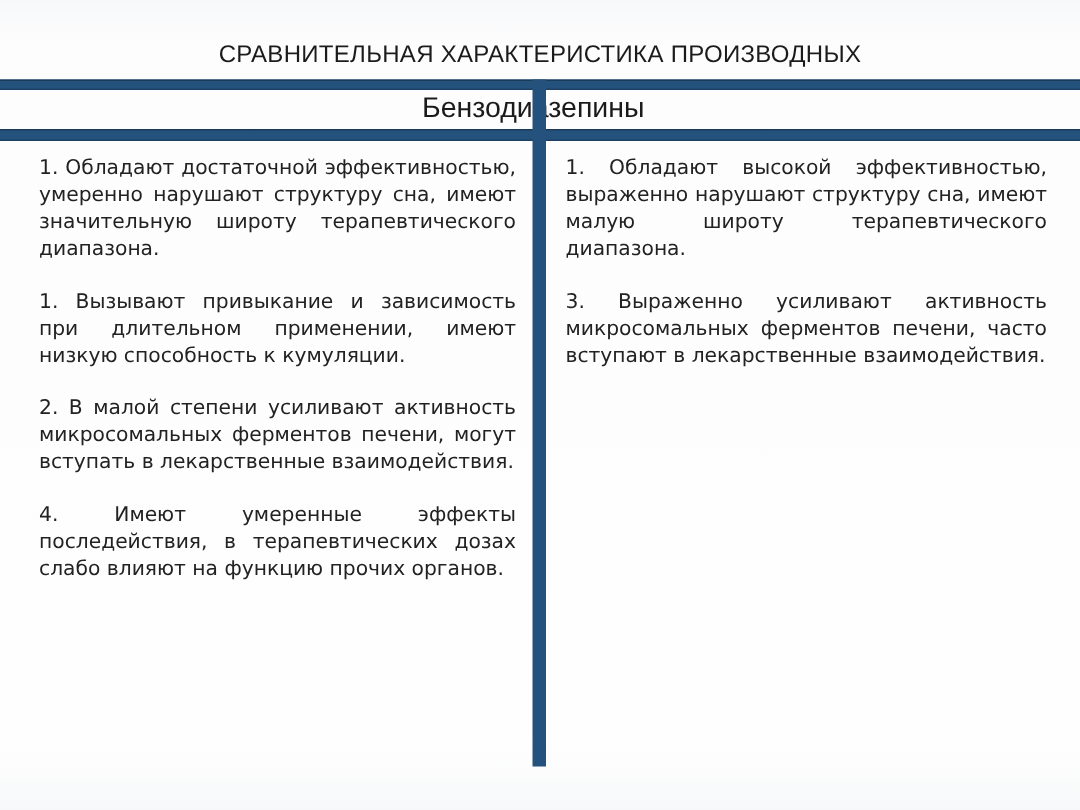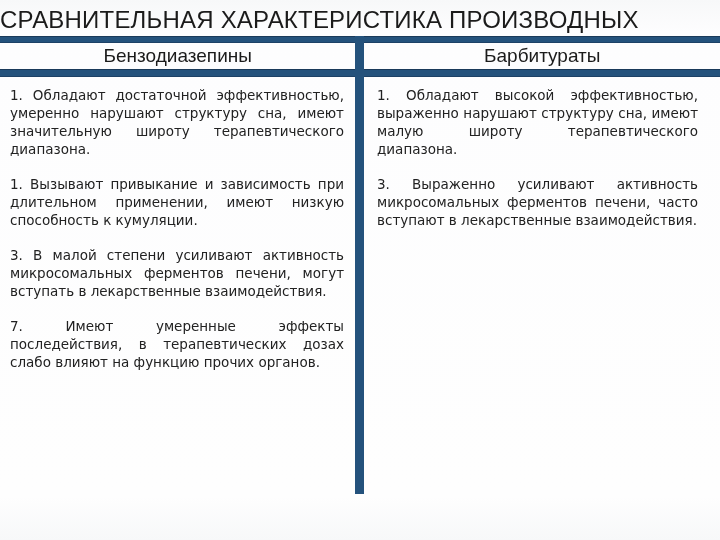--- a/index.html
+++ b/index.html
@@ -9,23 +9,24 @@
   body {
     width: 720px;
     height: 540px;
     background: linear-gradient(180deg, #f7f8f9 0%, #fdfdfe 6%, #fefefe 92%, #f7f8f9 100%);
     font-family: "DejaVu Sans", sans-serif;
     color: #1f1f1f;
     overflow: hidden;
     position: relative;
   }
   .slide-title {
-    padding-top: 5px;
+    padding-top: 22px;
+    text-align: center;
     font-family: "Liberation Sans", sans-serif;
-    font-size: 24px;
+    font-size: 16px;
     line-height: 30px;
     color: #1b1b1b;
     letter-spacing: 0.2px;
   }
   .title-line { display: block; }
   .comparison-table {
     position: relative;
     margin-top: 1px;
   }
   .hbar {
@@ -53,21 +54,21 @@
   .col {
     width: 355px;
     box-sizing: border-box;
     font-size: 13.5px;
     line-height: 18px;
     text-align: justify;
     text-align-last: left;
     color: #222222;
     hyphens: none;
   }
-  .col-left  { padding: 0 11px 0 10px; }
+  .col-left  { padding: 0 11px 0 26px; }
   .col-right { width: 356px; padding: 0 22px 0 13px; }
   .col p { margin: 0 0 17px 0; }
   .col p:first-child { margin-top: 9px; }
   .col-right p:nth-of-type(3) { margin-bottom: 4px; margin-top: 12px; }
   .v-divider {
     position: absolute;
     left: 355px;
     top: 0;
     width: 9px;
     height: 458px;
@@ -80,31 +81,30 @@
 <div class="slide-title">
   <span class="title-line">СРАВНИТЕЛЬНАЯ ХАРАКТЕРИСТИКА ПРОИЗВОДНЫХ</span>
 </div>
 
 <div class="comparison-table">
   <div class="hbar top"></div>
 
   <div class="header-row">
     <div class="header-cell">Бензодиазепины</div>
     <div class="mid-gap"></div>
-    <div class="header-cell">Барбитураты</div>
   </div>
 
   <div class="hbar mid"></div>
 
   <div class="body-row">
     <div class="col col-left">
       <p>1. Обладают достаточной эффективностью,  умеренно нарушают структуру сна, имеют значительную широту терапевтического диапазона.</p>
       <p>1. Вызывают привыкание и зависимость при длительном применении, имеют низкую способность к кумуляции.</p>
-      <p>3. В малой степени усиливают активность микросомальных ферментов печени, могут вступать в лекарственные взаимодействия.</p>
-      <p>7. Имеют умеренные эффекты последействия, в терапевтических дозах слабо влияют на функцию прочих органов.</p>
+      <p>2. В малой степени усиливают активность микросомальных ферментов печени, могут вступать в лекарственные взаимодействия.</p>
+      <p>4. Имеют умеренные эффекты последействия, в терапевтических дозах слабо влияют на функцию прочих органов.</p>
     </div>
     <div class="mid-gap"></div>
     <div class="col col-right">
       <p>1. Обладают высокой эффективностью, выраженно нарушают структуру сна, имеют малую широту терапевтического диапазона.</p>
       <p>3. Выраженно усиливают активность микросомальных ферментов печени, часто вступают в лекарственные взаимодействия.</p>
     </div>
   </div>
 
   <div class="v-divider"></div>
 </div>

